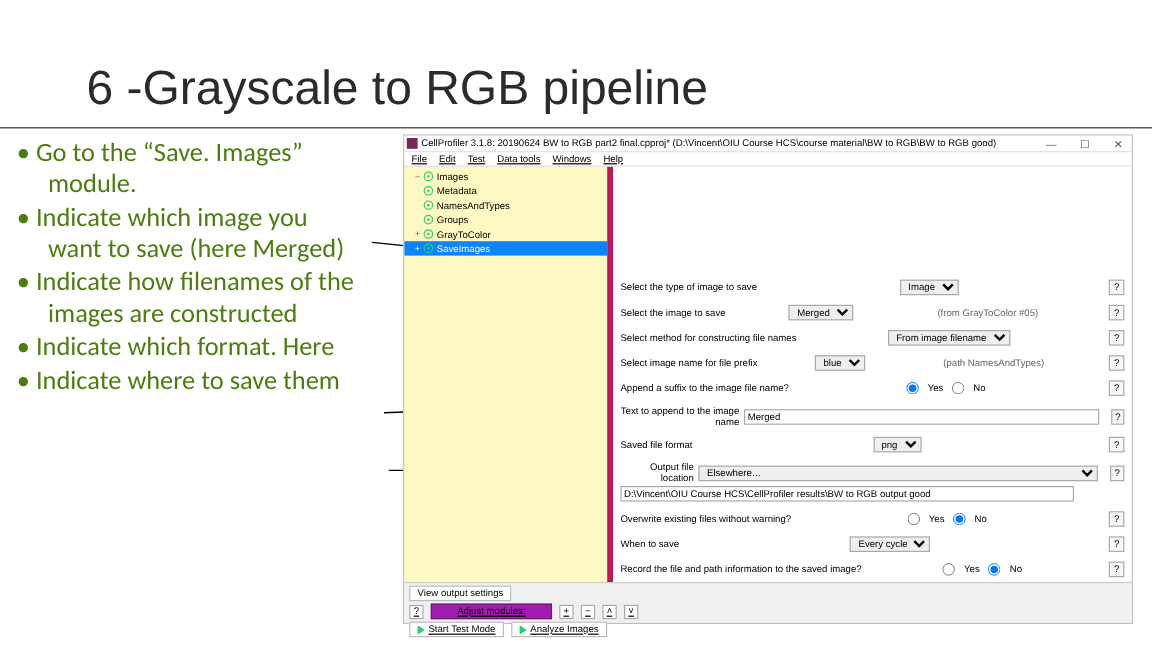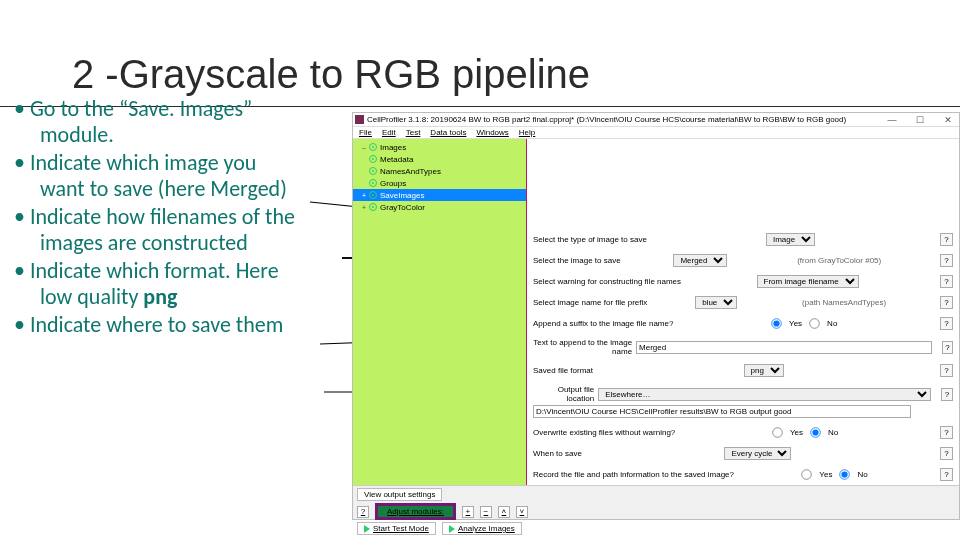--- a/index.html
+++ b/index.html
@@ -3,37 +3,37 @@
 <meta charset="utf-8">
 <style>
   * { box-sizing: border-box; margin: 0; padding: 0; }
   html, body { width: 960px; height: 540px; background: #fff; font-family: "Segoe UI", Arial, sans-serif; overflow: hidden; }
 
   .slide { position: relative; width: 960px; height: 540px; }
 
   .title { position: absolute; left: 72px; top: 52px; font-size: 40px; color: #2b2b2b; font-family: "Calibri Light","Segoe UI",Arial,sans-serif; }
   .title-rule { position: absolute; left: 0; top: 106px; width: 960px; height: 1px; background: #2b2b2b; }
 
-  .bullets { position: absolute; left: 14px; top: 96px; width: 340px; font-size: 22px; line-height: 1.18; color: #0f766e; font-family: Calibri,"Segoe UI",Arial,sans-serif; }
+  .bullets { position: absolute; left: 14px; top: 114px; width: 340px; font-size: 22px; line-height: 1.18; color: #4d7c0f; font-family: Calibri,"Segoe UI",Arial,sans-serif; }
   .bullets li { list-style: none; margin-bottom: 2px; }
   .bullets li span.ind { display: block; padding-left: 26px; }
   .bullets b { font-weight: 700; }
 
   svg.arrows { position: absolute; left: 0; top: 0; width: 960px; height: 540px; pointer-events: none; }
 
-  .app { position: absolute; left: 352px; top: 112px; width: 608px; height: 408px; background: #f0f0f0; border: 1px solid #bdbdbd; font-size: 8px; color: #000; }
+  .app { position: absolute; left: 336px; top: 112px; width: 608px; height: 408px; background: #f0f0f0; border: 1px solid #bdbdbd; font-size: 8px; color: #000; }
   .app .titlebar { height: 14px; background: #fff; border-bottom: 1px solid #ddd; display: flex; align-items: center; padding: 0 2px; }
   .app .titlebar .ico { width: 9px; height: 9px; background: #772953; margin-right: 3px; }
   .app .titlebar .winbtns { margin-left: auto; display: flex; gap: 10px; font-size: 9px; color: #555;}
   .app .winbtns span { width: 18px; text-align: center; }
 
   .menubar { height: 12px; background: #fff; border-bottom: 1px solid #ddd; display: flex; gap: 10px; padding: 0 6px; align-items: center; text-decoration: underline; }
 
   .body { display: flex; height: calc(100% - 60px); }
-  .pipe { width: 174px; background: #bef264; border-right: 1px solid #be185d; padding-top: 2px; text-align: right; }
+  .pipe { width: 174px; background: #fef9c3; border-right: 5px solid #be185d; padding-top: 2px; text-align: right; }
   .pipe .row { display: flex; align-items: center; height: 12px; padding-left: 8px; gap: 3px; }
   .pipe .row.sel { background: #0a84ff; color: #fff; }
   .pipe .eye { width: 8px; height: 8px; border: 1px solid #2ecc71; border-radius: 50%; position: relative; }
   .pipe .eye::after { content:""; position:absolute; left:2px; top:2px; width:2px; height:2px; background:#2ecc71; border-radius:50%; }
   .pipe .toggle { width: 5px; font-size: 7px; color: #555; }
 
   .form { flex: 1; background: #fff; position: relative; padding: 6px; }
   .frow { display: flex; align-items: center; justify-content: space-between; gap: 4px; margin-bottom: 8px; font-size: 8px; }
   .frow .lbl { text-align: right; }
   .frow select, .frow input[type=text] { font-size: 8px; height: 13px; border: 1px solid #aaa; padding: 0 2px; }
@@ -41,36 +41,36 @@
   .frow .after { color: #666; padding-left: 17px; }
   .radios { display: flex; gap: 6px; align-items: center; }
   .radios input { transform: scale(0.8); }
   input.long { width: 360px; }
   .spacer { height: 88px; }
 
   .bottombar { position: absolute; left: 0; right: 0; bottom: 0; height: 34px; background: #f0f0f0; border-top: 1px solid #ccc; padding: 2px 4px; text-decoration: underline; }
   .bottombar .vos { font-size: 8px; border: 1px solid #bbb; background: #fff; padding: 1px 6px; display: inline-block; }
   .bottombar .btnrow { display: flex; gap: 6px; align-items: center; margin-top: 2px; }
   .bottombar .sq { width: 12px; height: 12px; border: 1px solid #aaa; background: #fff; text-align:center; line-height:10px; font-size:8px;}
-  .bottombar .adj { font-size: 8px; border: 3px solid #701a75; background: #15803d; padding: 1px 9px; }
+  .bottombar .adj { font-size: 8px; border: 1px solid #701a75; background: #a21caf; padding: 1px 21px; }
   .bottombar .run { display: flex; align-items: center; gap: 3px; font-size: 8px; border: 1px solid #bbb; background: #fff; padding: 1px 6px; text-align: center; }
   .bottombar .tri { width: 0; height: 0; border-left: 6px solid #2ecc71; border-top: 4px solid transparent; border-bottom: 4px solid transparent; }
 </style>
 </head>
 <body>
 
 <div class="slide">
-  <div class="title">2 -Grayscale to RGB pipeline</div>
+  <div class="title">6 -Grayscale to RGB pipeline</div>
   <div class="title-rule"></div>
 
   <ul class="bullets">
     <li><span>• Go to the “Save. Images”</span><span class="ind">module.</span></li>
     <li><span>• Indicate which image you</span><span class="ind">want to save (here Merged)</span></li>
     <li><span>• Indicate how filenames of the</span><span class="ind">images are constructed</span></li>
-    <li><span>• Indicate which format. Here</span><span class="ind"><span>low quality </span><b>png</b></span></li>
+    <li><span>• Indicate which format. Here</span></li>
     <li><span>• Indicate where to save them</span></li>
   </ul>
 
   <svg class="arrows">
     <defs>
         <marker id="ah" markerWidth="8" markerHeight="8" refX="6" refY="3" orient="auto">
           <path d="M0,0 L6,3 L0,6 Z" fill="#000"></path>
         </marker>
       </defs>
     <line x1="310" y1="202" x2="662" y2="238" stroke="#000" stroke-width="1.2" marker-end="url(#ah)"></line>
@@ -116,47 +116,47 @@
         <div class="row">
             <span class="toggle"></span>
             <span class="eye"></span>
             <span>NamesAndTypes</span>
           </div>
         <div class="row">
             <span class="toggle"></span>
             <span class="eye"></span>
             <span>Groups</span>
           </div>
+        <div class="row">
+            <span class="toggle">+</span>
+            <span class="eye"></span>
+            <span>GrayToColor</span>
+          </div>
         <div class="row sel">
             <span class="toggle" style="color:#fff">+</span>
             <span class="eye"></span>
             <span>SaveImages</span>
-          </div>
-        <div class="row">
-            <span class="toggle">+</span>
-            <span class="eye"></span>
-            <span>GrayToColor</span>
           </div>
       </div>
 
       <div class="form">
         <div class="spacer"></div>
         <div class="frow">
             <span class="lbl">Select the type of image to save</span>
             <select><option>Image</option></select>
             <span class="help">?</span>
           </div>
         <div class="frow">
             <span class="lbl">Select the image to save</span>
             <select><option>Merged</option></select>
             <span class="after">(from GrayToColor #05)</span>
             <span class="help">?</span>
           </div>
         <div class="frow">
-            <span class="lbl">Select warning for constructing file names</span>
+            <span class="lbl">Select method for constructing file names</span>
             <select><option>From image filename</option></select>
             <span class="help">?</span>
           </div>
         <div class="frow">
             <span class="lbl">Select image name for file prefix</span>
             <select><option>blue</option></select>
             <span class="after">(path NamesAndTypes)</span>
             <span class="help">?</span>
           </div>
         <div class="frow">

